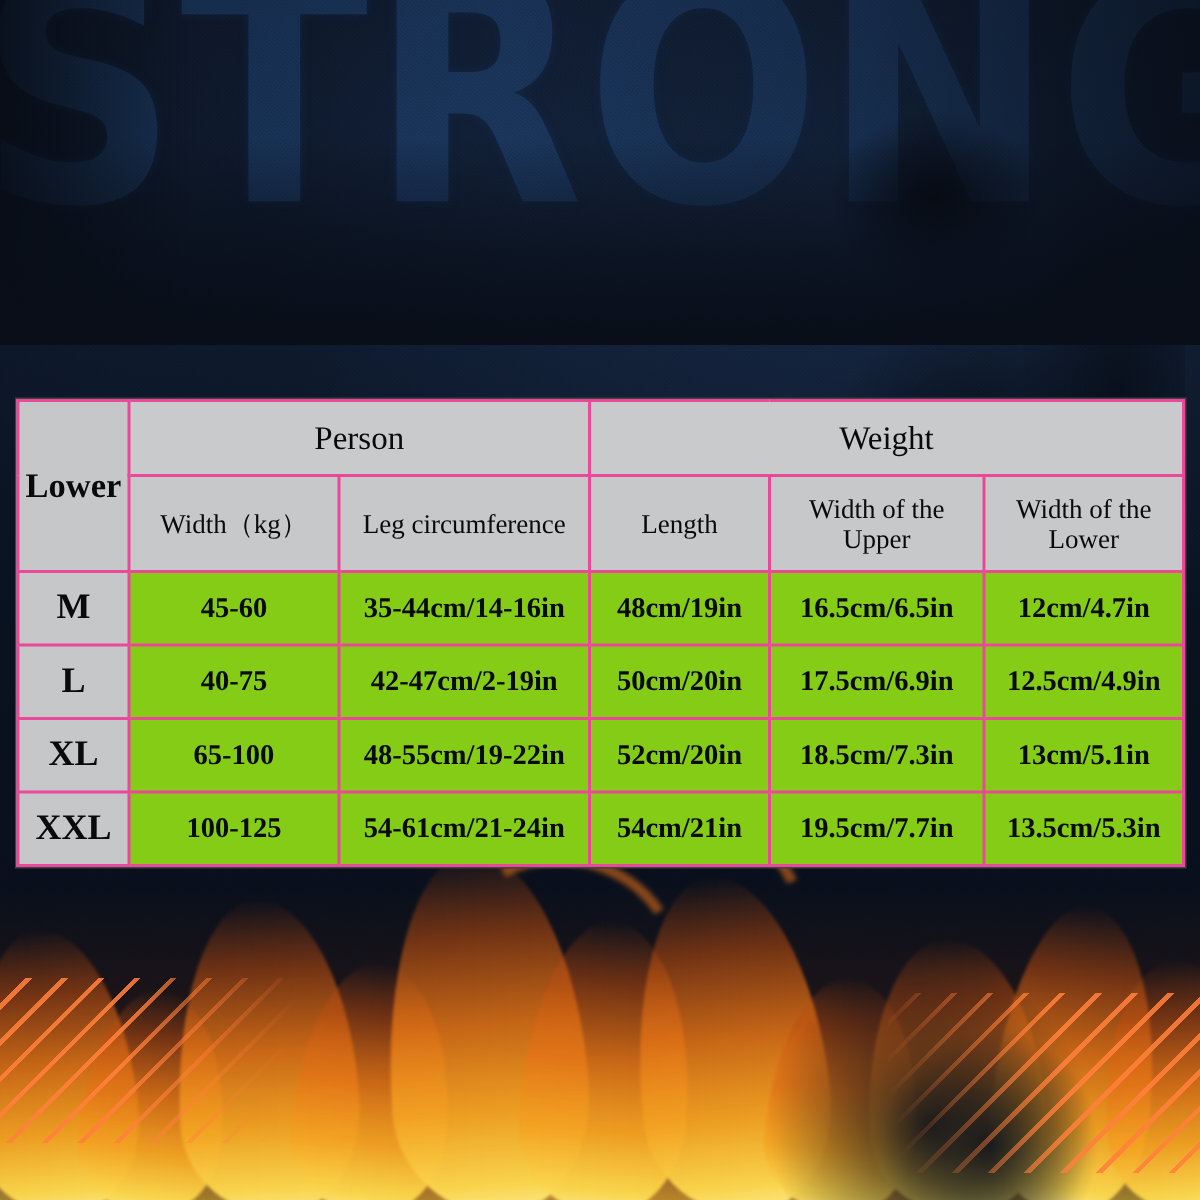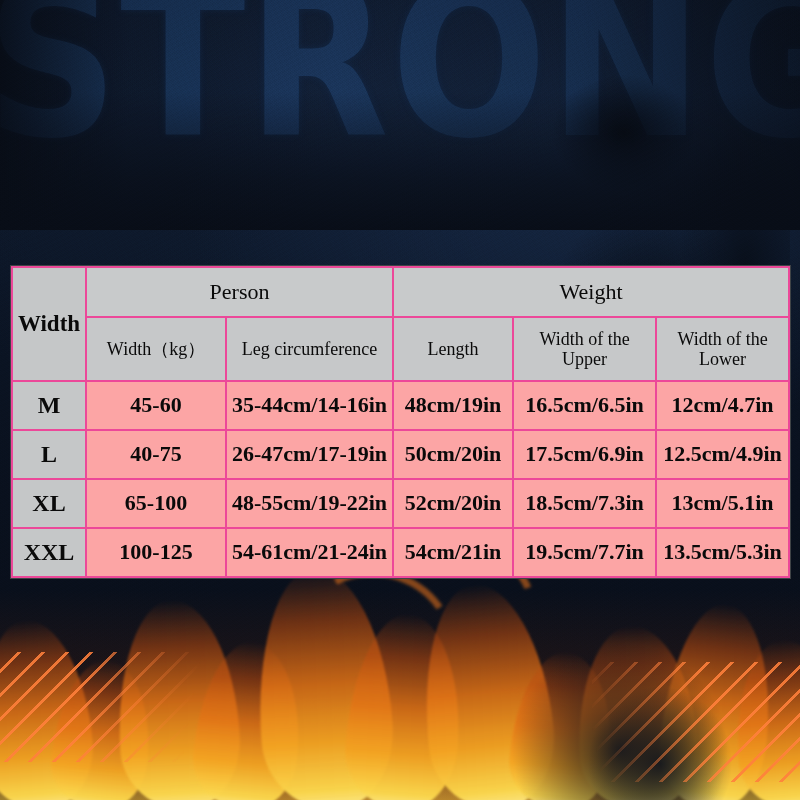--- a/index.html
+++ b/index.html
@@ -173,22 +173,22 @@
     height: 102px;
   }
   
   td.cell-size {
     background: #c5c7c8;
     font-size: 24px;
     font-weight: 700;
     height: 43px;
   }
   td.cell-val {
-    background: #fca5a5;
-    font-size: 22px;
+    background: #84cc16;
+    font-size: 19px;
     font-weight: 600;
     height: 43px;
   }
   
   col.c-size  { width: 74px;  }
   col.c-wt    { width: 140px; }
   col.c-leg   { width: 167px; }
   col.c-len   { width: 120px; }
   col.c-up    { width: 143px; }
   col.c-low   { width: 133px; }
@@ -235,21 +235,21 @@
       <colgroup>
         <col class="c-size">
           <col class="c-wt">
           <col class="c-leg">
         <col class="c-len">
           <col class="c-up">
           <col class="c-low">
       </colgroup>
       <tbody>
         <tr>
-          <td class="hd-size" rowspan="2">Width</td>
+          <td class="hd-size" rowspan="2">Lower</td>
           <td class="hd-group" colspan="2">Person</td>
           <td class="hd-group" colspan="3">Weight</td>
         </tr>
         <tr>
           <td class="hd-sub">Width（kg）</td>
           <td class="hd-sub">Leg circumference</td>
           <td class="hd-sub">Length</td>
           <td class="hd-sub">Width of the Upper</td>
           <td class="hd-sub">Width of the Lower</td>
         </tr>
@@ -258,21 +258,21 @@
           <td class="cell-size">M</td>
           <td class="cell-val">45-60</td>
           <td class="cell-val">35-44cm/14-16in</td>
           <td class="cell-val">48cm/19in</td>
           <td class="cell-val">16.5cm/6.5in</td>
           <td class="cell-val">12cm/4.7in</td>
         </tr>
         <tr>
           <td class="cell-size">L</td>
           <td class="cell-val">40-75</td>
-          <td class="cell-val">26-47cm/17-19in</td>
+          <td class="cell-val">42-47cm/2-19in</td>
           <td class="cell-val">50cm/20in</td>
           <td class="cell-val">17.5cm/6.9in</td>
           <td class="cell-val">12.5cm/4.9in</td>
         </tr>
         <tr>
           <td class="cell-size">XL</td>
           <td class="cell-val">65-100</td>
           <td class="cell-val">48-55cm/19-22in</td>
           <td class="cell-val">52cm/20in</td>
           <td class="cell-val">18.5cm/7.3in</td>

